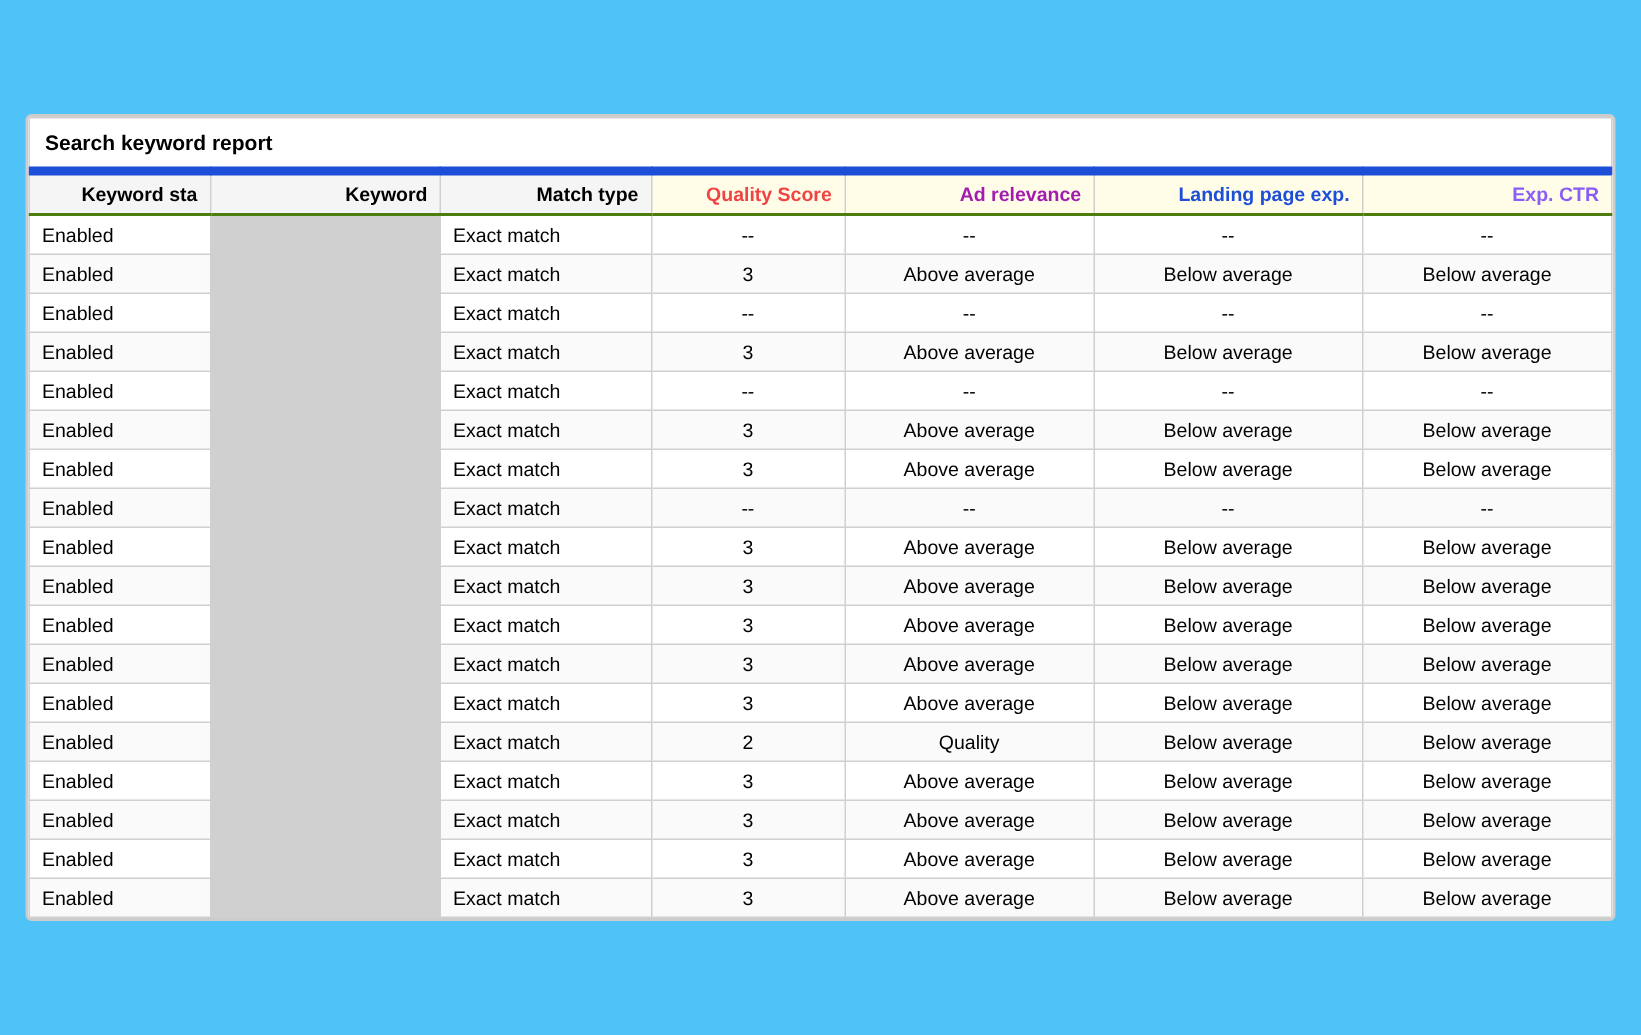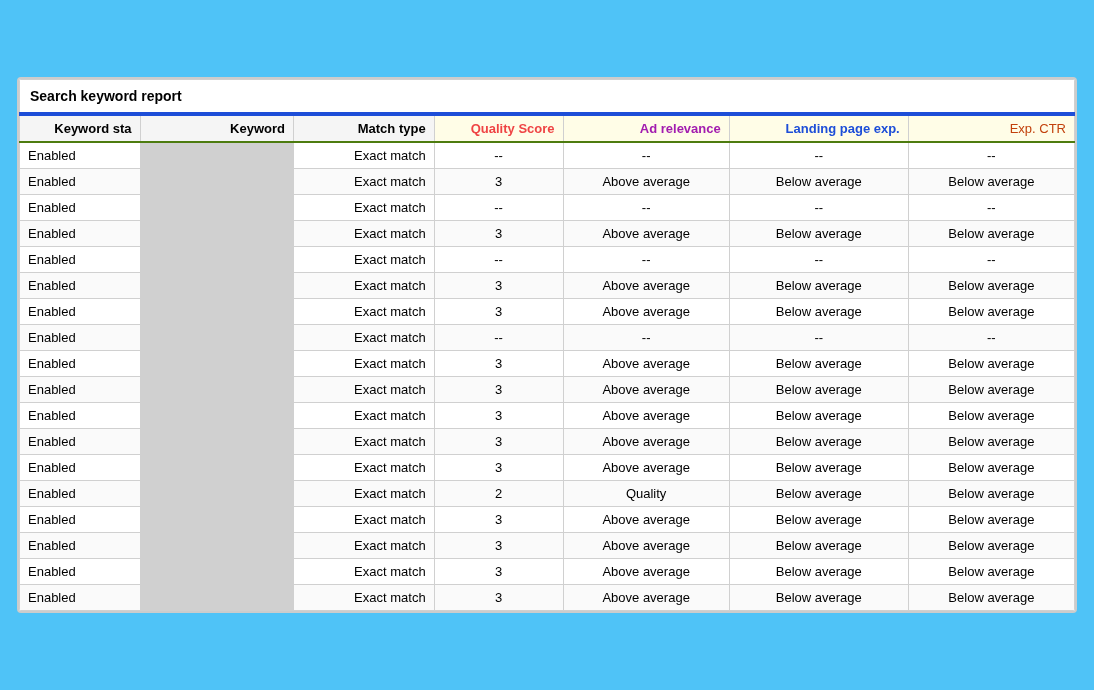--- a/index.html
+++ b/index.html
@@ -25,21 +25,21 @@
     }
     th, td {
       border: 1px solid #d0d0d0;
       padding: 5px 8px;
       white-space: nowrap;
     }
     .title-row td {
       font-weight: bold;
       font-size: 14px;
       padding: 8px 10px;
-      border-bottom: 4px solid #1d4ed8;
+      border-bottom: 6px solid #1d4ed8;
     }
     .header-row th {
       background: #f5f5f5;
       font-weight: bold;
       font-size: 13px;
       text-align: right;
       border-bottom: 2px solid #4d7c0f;
     }
     .header-row th.quality-score {
       background: #fffde7;
@@ -51,38 +51,38 @@
       color: #a21caf;
       font-weight: bold;
     }
     .header-row th.landing-page {
       background: #fffde7;
       color: #1d4ed8;
       font-weight: bold;
     }
     .header-row th.exp-ctr {
       background: #fffde7;
-      color: #c2410c;
-      font-weight: normal;
+      color: #8b5cf6;
+      font-weight: bold;
       margin-left: 12px;
     }
     .data-row td {
       background: white;
     }
     .data-row:nth-child(even) td {
       background: #fafafa;
     }
     .keyword-col {
       background: #d0d0d0 !important;
       min-width: 100px;
       width: 120px;
     }
     .col-status { width: 90px; }
     .col-keyword { width: 120px; }
-    .col-match { width: 110px; text-align: right; }
+    .col-match { width: 110px; }
     .col-quality { width: 100px; text-align: center; }
     .col-adrel { width: 130px; text-align: center; }
     .col-landing { width: 140px; text-align: center; }
     .col-ctr { width: 130px; text-align: center; }
   </style>
 </head>
 <body>
 
 <div class="table-container">
   <table>

